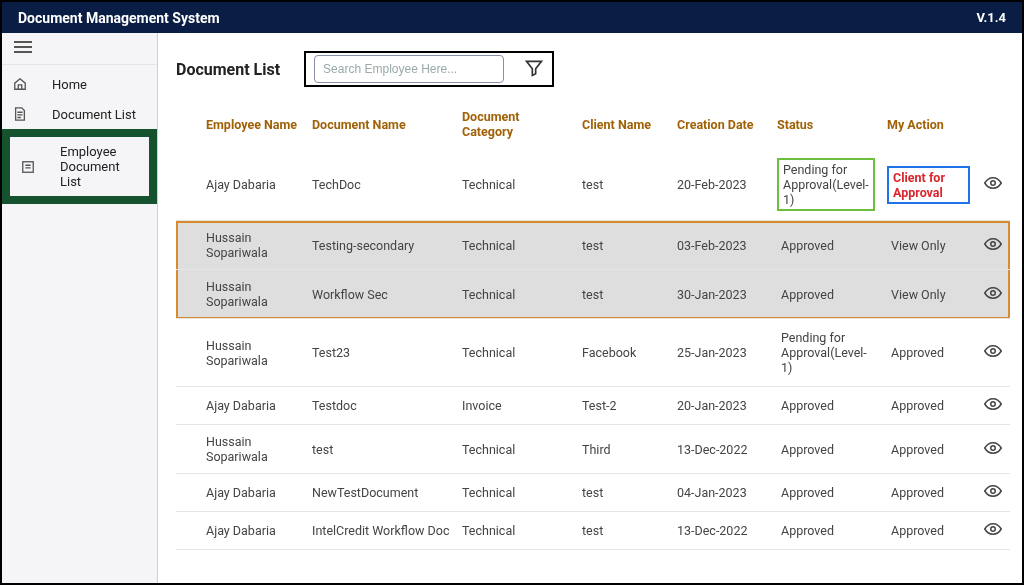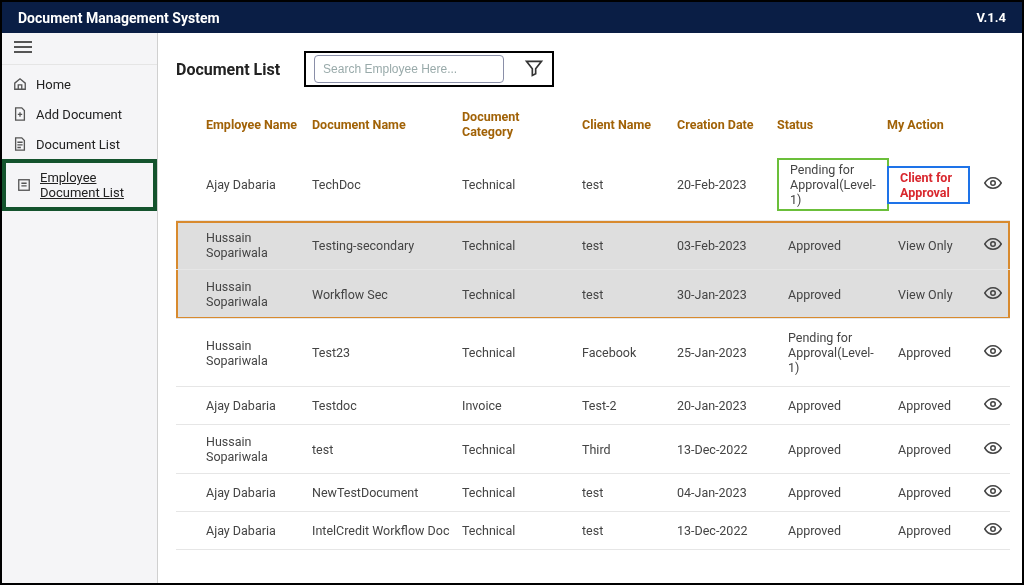--- a/index.html
+++ b/index.html
@@ -12,39 +12,39 @@
   .sidebar { width: 156px; border-right: 1px solid #d0d0d0; background: #f5f5f7; display: flex; flex-direction: column; }
   .hamburger { padding: 8px 12px; border-bottom: 1px solid #e5e5e5; color: #555; }
   .hamburger-lines { display: inline-block; width: 18px; height: 12px; position: relative; }
   .hamburger-lines::before, .hamburger-lines::after, .hamburger-lines span {
     content: ""; position: absolute; left: 0; right: 0; height: 2px; background: #555;
   }
   .hamburger-lines::before { top: 0; }
   .hamburger-lines span { top: 5px; display: block; }
   .hamburger-lines::after { bottom: 0; }
   .nav { list-style: none; padding: 4px 0; }
-  .nav-item { display: flex; align-items: center; gap: 8px; padding: 7px 10px; cursor: pointer; color: #222; }
-  .nav-item.active { border: 4px solid #14532d; text-decoration: underline; }
+  .nav-item { display: flex; align-items: center; gap: 24px; padding: 7px 10px; cursor: pointer; color: #222; }
+  .nav-item.active { border: 8px solid #14532d; }
   .nav-icon { width: 16px; height: 16px; display: inline-flex; align-items: center; justify-content: center; color: #555; flex-shrink: 0; }
   .main { flex: 1; padding: 18px 18px 10px 18px; overflow: hidden; display: flex; flex-direction: column; }
   .page-head { display: flex; align-items: center; gap: 24px; margin-bottom: 14px; }
   .page-title { font-size: 16px; font-weight: 700; color: #222; white-space: nowrap; }
   .search-wrap { border: 2px solid #000; padding: 2px 8px; display: flex; align-items: center; gap: 20px; }
   .search-input { width: 190px; height: 28px; border: 1px solid #8a8fa8; border-radius: 4px; padding: 0 8px; font-size: 12px; color: #777; outline: none; }
   .search-input::placeholder { color: #9aa; }
   .filter-icon { width: 20px; height: 20px; color: #333; }
   .table { width: 100%; border-collapse: collapse; table-layout: fixed; }
   .table thead th { text-align: left; font-weight: 700; font-size: 12.5px; padding: 8px 6px 10px 6px; color: #a16207; }
   .table tbody td { padding: 9px 6px; font-size: 12.5px; color: #444; vertical-align: middle; }
   .table tbody tr { border-bottom: 1px solid #e6e6e6; }
   .table tbody tr.shaded { background: #dedede; }
   .first-col { padding-left: 30px !important; }
   .eye-cell { width: 34px; text-align: center; color: #444; }
   .eye-icon { width: 18px; height: 12px; display: inline-block; }
-  .status-cell span, .action-cell span { display: inline-block; padding: 2px 11px; line-height: 1.2; }
+  .status-cell span, .action-cell span { display: inline-block; padding: 2px 4px; line-height: 1.2; }
   .box-green { border: 2px solid #6bbf3a; }
   .box-blue { border: 2px solid #1e73e8; color: #d9272e; font-weight: 700; }
   col.c-emp { width: 130px; }
   col.c-doc { width: 150px; }
   col.c-cat { width: 120px; }
   col.c-client { width: 95px; }
   col.c-date { width: 100px; }
   col.c-status { width: 110px; }
   col.c-action { width: 95px; }
   col.c-eye { width: 34px; }
@@ -64,29 +64,20 @@
       </div>
       <ul class="nav">
         <li class="nav-item">
           <span class="nav-icon">
             <svg viewBox="0 0 16 16" width="14" height="14" fill="none" stroke="currentColor" stroke-width="1.5">
                 <path d="M2 7l6-5 6 5v7H2z"></path>
                 <path d="M6 14V9h4v5"></path>
               </svg>
           </span>
           <span>Home</span>
-        </li>
-        <li class="nav-item">
-          <span class="nav-icon">
-            <svg viewBox="0 0 16 16" width="14" height="14" fill="none" stroke="currentColor" stroke-width="1.5">
-                <path d="M3 1h7l3 3v11H3z"></path>
-                <path d="M8 6v5M5.5 8.5h5"></path>
-              </svg>
-          </span>
-          <span>Add Document</span>
         </li>
         <li class="nav-item">
           <span class="nav-icon">
             <svg viewBox="0 0 16 16" width="14" height="14" fill="none" stroke="currentColor" stroke-width="1.5">
                 <path d="M3 1h7l3 3v11H3z"></path>
                 <path d="M5 6h6M5 9h6M5 12h4"></path>
               </svg>
           </span>
           <span>Document List</span>
         </li>

